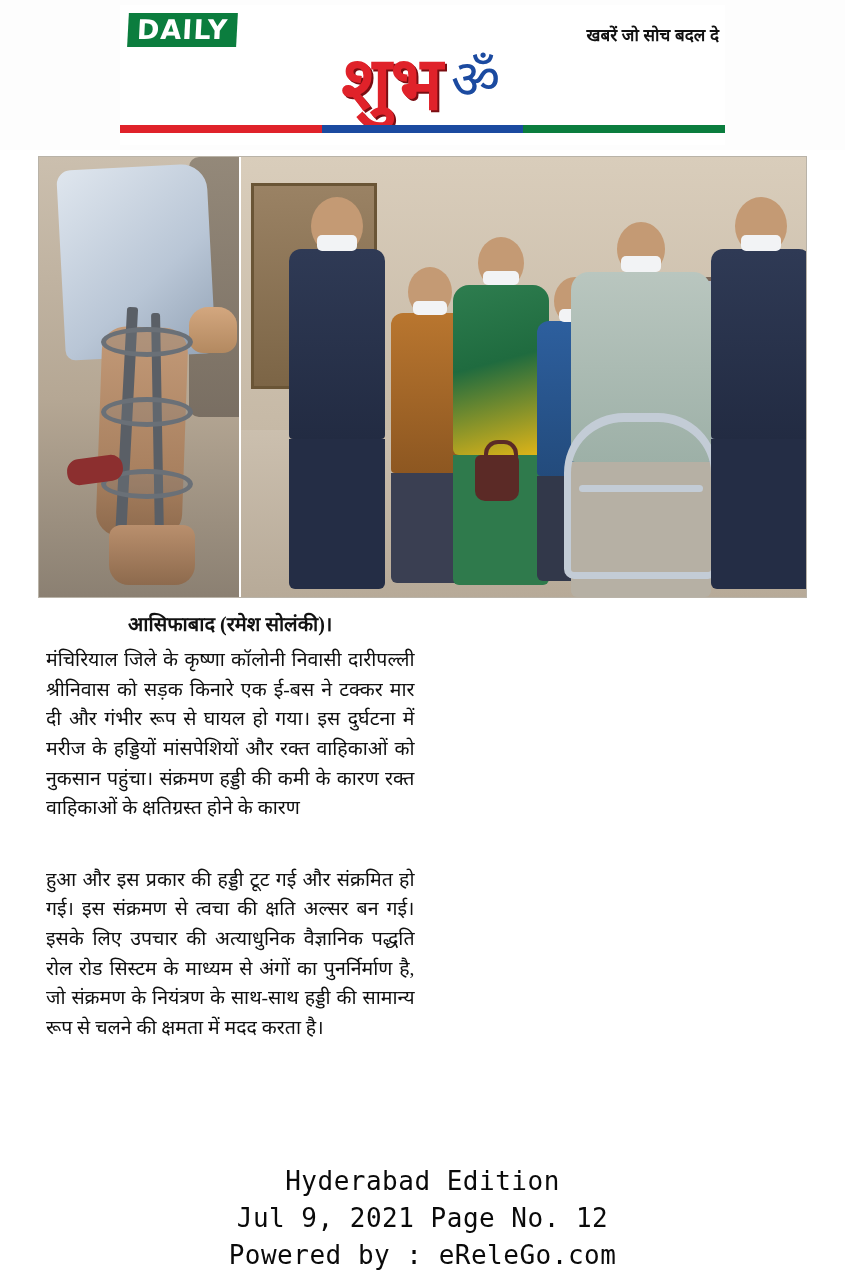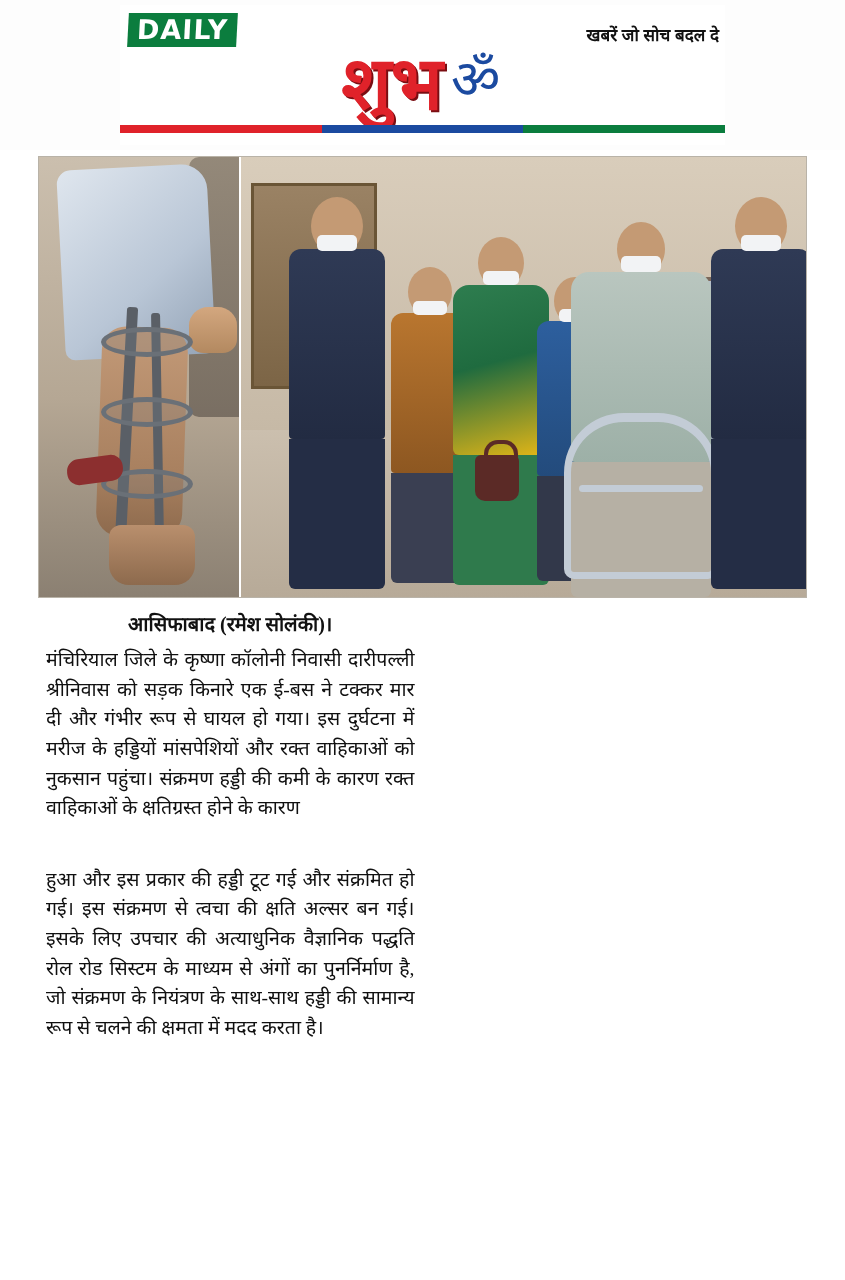--- a/index.html
+++ b/index.html
@@ -396,14 +396,19 @@
   <div class="body-area">
     <div class="col left">
       <div class="dateline">आसिफाबाद (रमेश सोलंकी)।</div>
       <p>मंचिरियाल जिले के कृष्णा कॉलोनी निवासी दारीपल्ली श्रीनिवास को सड़क किनारे एक ई-बस ने टक्कर मार दी और गंभीर रूप से घायल हो गया। इस दुर्घटना में मरीज के हड्डियों मांसपेशियों और रक्त वाहिकाओं को नुकसान पहुंचा। संक्रमण हड्डी की कमी के कारण रक्त वाहिकाओं के क्षतिग्रस्त होने के कारण</p>
     </div>
     <div class="col right">
       <p>हुआ और इस प्रकार की हड्डी टूट गई और संक्रमित हो गई। इस संक्रमण से त्वचा की क्षति अल्सर बन गई। इसके लिए उपचार की अत्याधुनिक वैज्ञानिक पद्धति रोल रोड सिस्टम के माध्यम से अंगों का पुनर्निर्माण है, जो संक्रमण के नियंत्रण के साथ-साथ हड्डी की सामान्य रूप से चलने की क्षमता में मदद करता है।</p>
     </div>
   </div>
 
+  <div class="footer">
+    <div>Hyderabad Edition</div>
+    <div>Jul 9, 2021 Page No. 12</div>
+    <div>Powered by : eReleGo.com</div>
+  </div>
 
 </div>
 
 </body></html>

